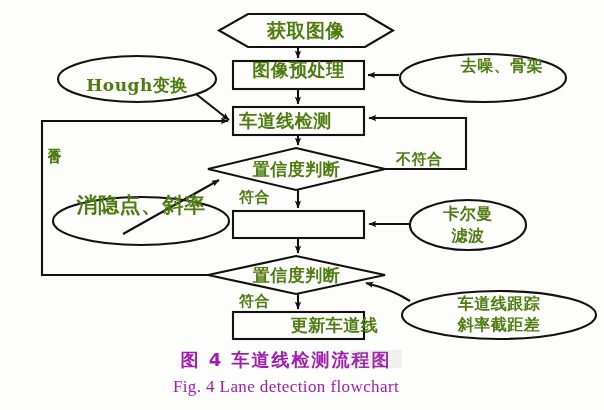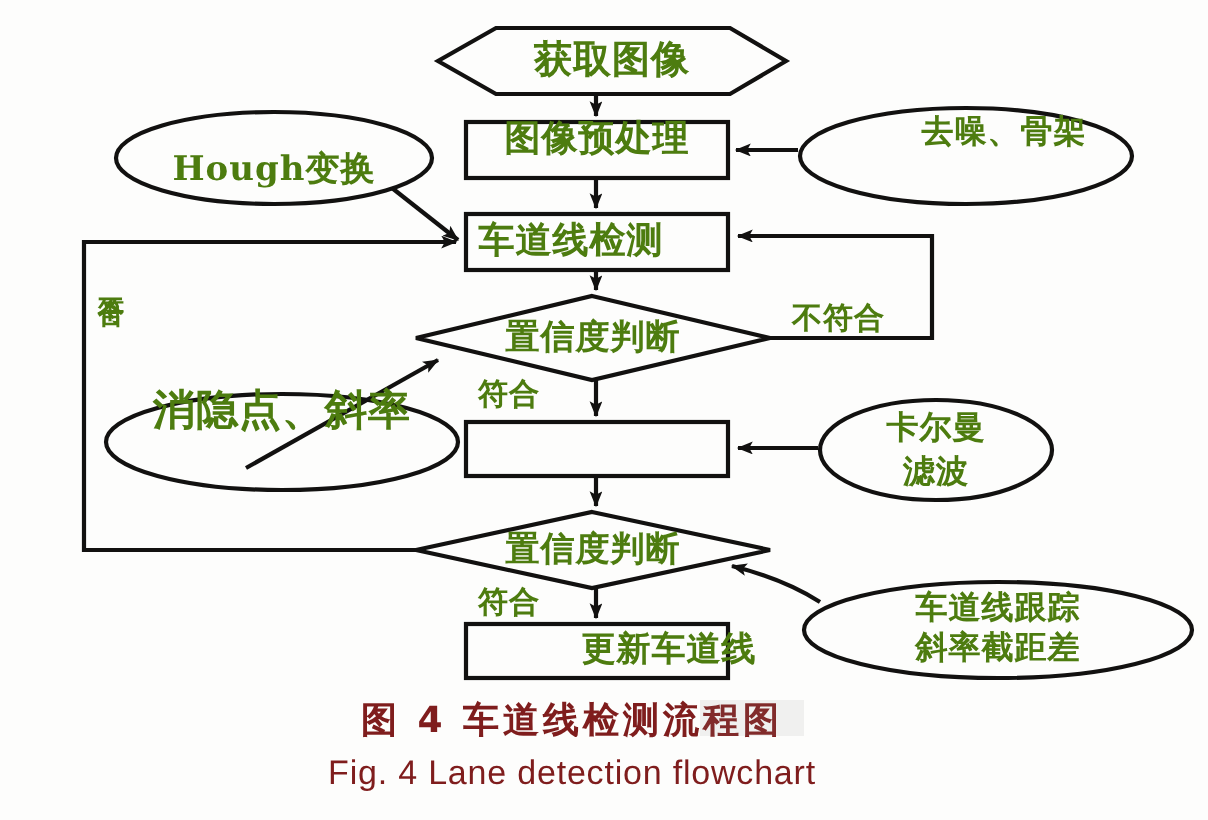--- a/index.html
+++ b/index.html
@@ -48,32 +48,32 @@
   .edge-label.vertical {
     writing-mode: vertical-rl;
     text-orientation: upright;
     line-height: 1.0;
   }
   .caption {
     position: absolute;
     left: 0;
     width: 572px;
     text-align: center;
-    color: #7f1d1d;
+    color: #a21caf;
   }
   #caption-cn {
     top: 348px;
     font-size: 18px;
     font-weight: bold;
     letter-spacing: 2px;
   }
   #caption-en {
     top: 377px;
     font-size: 17px;
-    font-family: Liberation Sans, sans-serif;
+    font-family: Liberation Serif, serif;
     letter-spacing: 0.4px;
   }
   .scan-noise {
     position: absolute;
     pointer-events: none;
     background: rgba(150,150,150,0.12);
   }
 </style>
 </head>
 <body>

